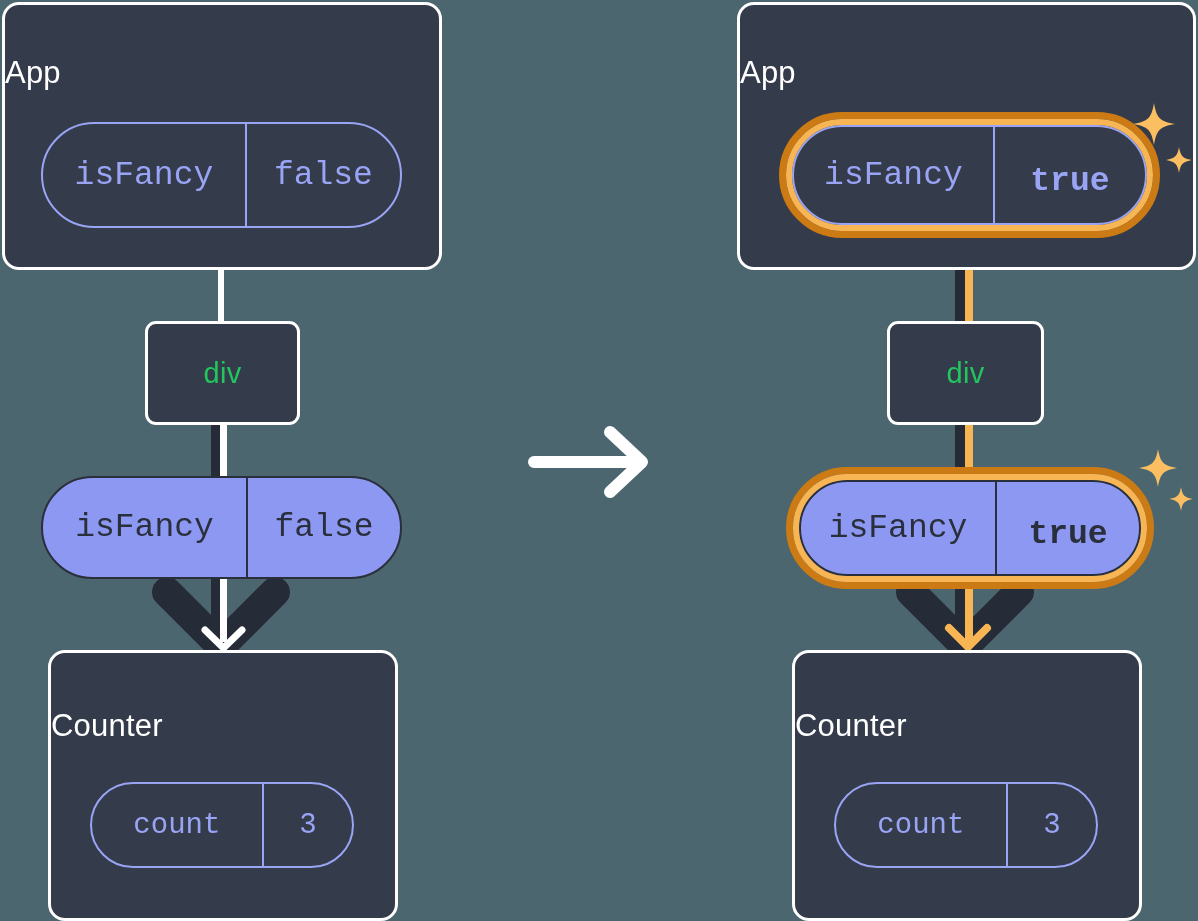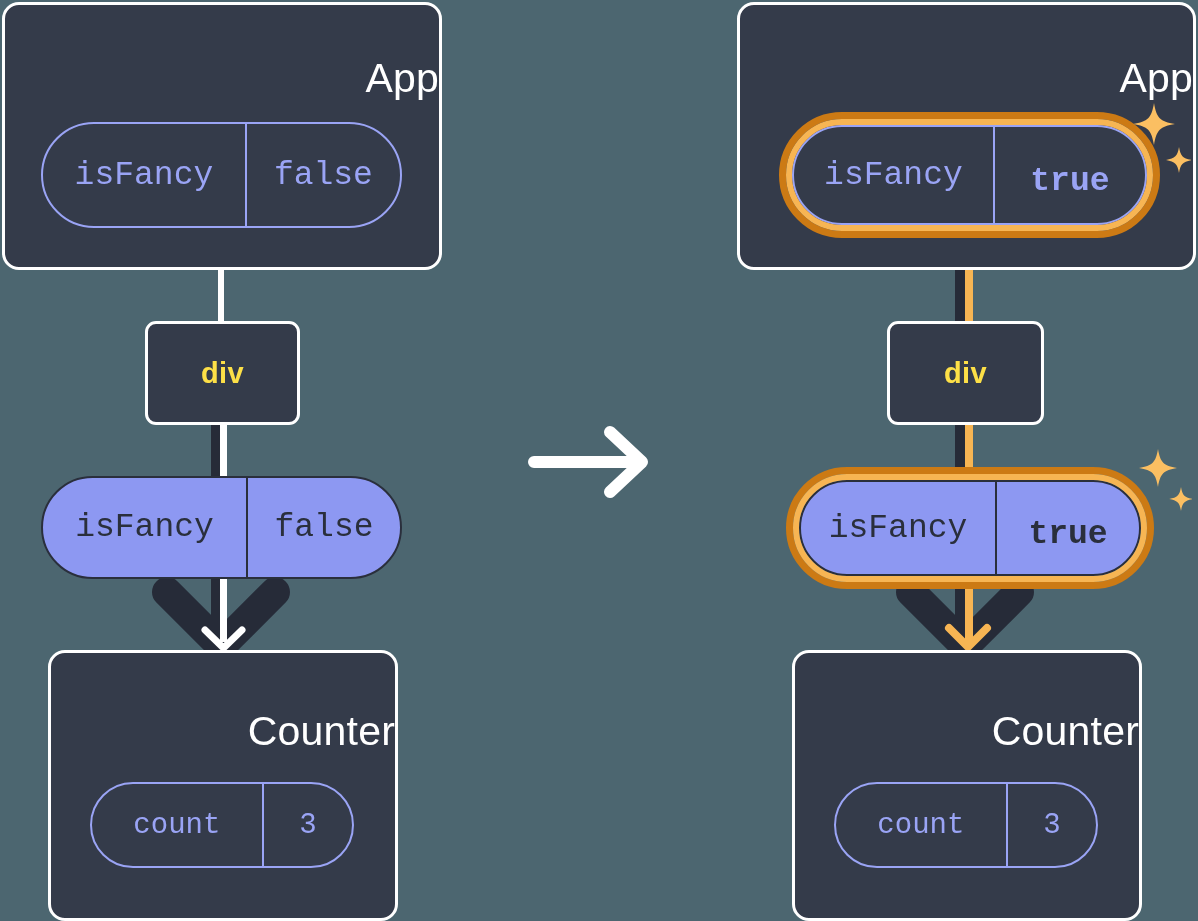--- a/index.html
+++ b/index.html
@@ -29,43 +29,43 @@
   .card {
     position: absolute;
     background: #343b4a;
     border: 3px solid #ffffff;
     border-radius: 17px;
     box-sizing: border-box;
   }
   .card-title {
     position: absolute;
     left: 0; right: 0;
-    text-align: right;
+    text-align: left;
     color: #ffffff;
-    font-size: 41px;
+    font-size: 31px;
     font-weight: 400;
     letter-spacing: 0.2px;
     white-space: nowrap;
   }
 
   
   .elbox {
     position: absolute;
     background: #343b4a;
     border: 3px solid #ffffff;
     border-radius: 11px;
     box-sizing: border-box;
     display: flex;
     align-items: center;
     justify-content: center;
   }
   .elbox span {
-    color: #fde047;
+    color: #22c55e;
     font-size: 29px;
-    font-weight: 700;
+    font-weight: 400;
     letter-spacing: 0.3px;
     position: relative;
     z-index: 3;
   }
 
   
   .pill {
     position: absolute;
     box-sizing: border-box;
     display: flex;

